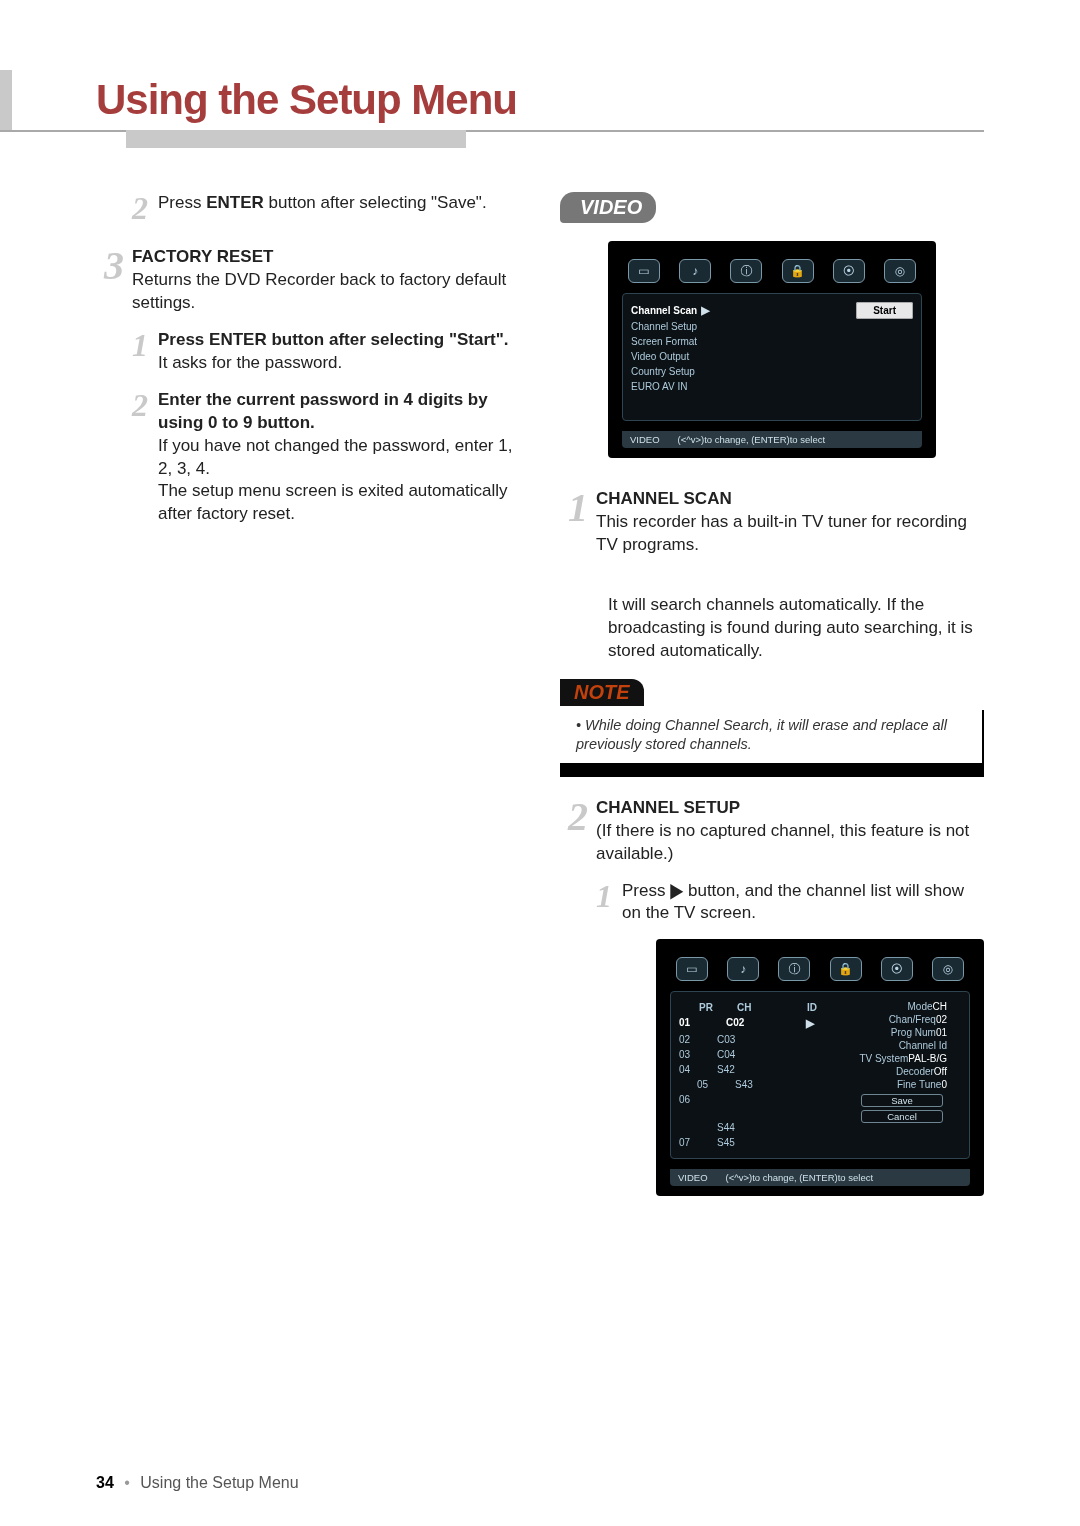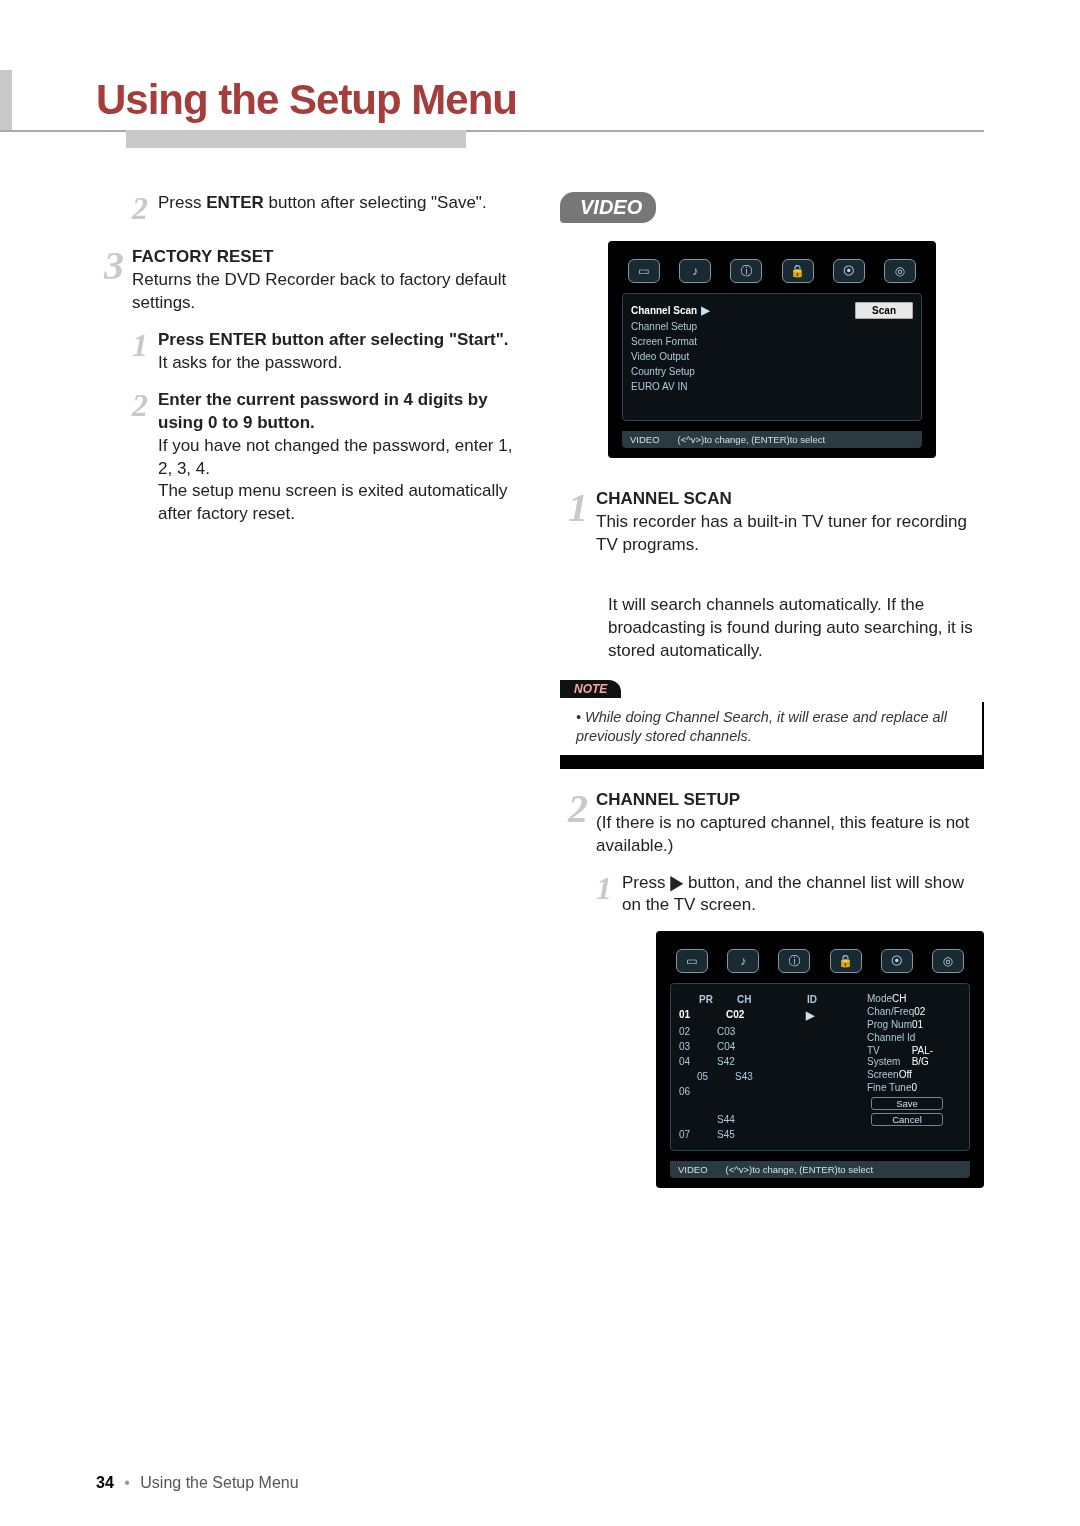--- a/index.html
+++ b/index.html
@@ -11,36 +11,36 @@
   .cols{display:flex;gap:40px;margin-top:60px}
   .col{flex:1;position:relative}
   .bignum{font-family:Georgia,"Times New Roman",serif;font-style:italic;font-weight:700;color:#c9c9c9;font-size:32px;line-height:1;}
   .bignum-lg{font-size:40px}
   .row{display:flex;align-items:flex-start;margin-bottom:14px}
   .numcell{width:36px;flex:0 0 36px;text-align:center}
   .txt{flex:1;font-size:17px;line-height:1.35;color:#222}
   .b{font-weight:700}
   .sub{margin-left:26px}
   .pill{display:inline-block;background:#777;color:#fff;border-radius:14px 14px 14px 4px;font-weight:700;font-style:italic;font-size:20px;padding:4px 14px 4px 20px;margin-bottom:18px}
-  .pill-dark{display:inline-block;background:#111;color:#fca5a5;font-style:italic;font-weight:700;font-size:12px;padding:2px 14px;border-radius:0 12px 0 0}
+  .pill-dark{display:inline-block;background:#111;color:#c2410c;font-style:italic;font-weight:700;font-size:20px;padding:2px 14px;border-radius:0 12px 0 0}
   .notebox{border-right:2px solid #000;border-bottom:14px solid #000;padding:6px 10px 8px 16px;margin:4px 0 20px 0;font-style:italic;font-size:14.5px;line-height:1.35;color:#333}
   
   .tvshot{background:#000;border-radius:4px;padding:18px 14px 10px 14px;color:#bcd7e6;font-family:Arial,sans-serif;font-size:11px;width:300px;margin:0 auto 30px auto}
   .iconrow{display:flex;justify-content:space-between;padding:0 6px 10px 6px}
   .ic{width:30px;height:22px;border:1px solid #7a99a8;border-radius:6px;background:#1a2a33;display:flex;align-items:center;justify-content:center;color:#bcd7e6;font-size:12px}
   .menurow{border:1px solid #2e4450;border-radius:4px;padding:8px 8px;min-height:110px;position:relative;background:#0b1115}
-  .menucols{display:flex;gap:18px}
+  .menucols{display:flex;gap:8px}
   .mlist{flex:1}
   .mitem{padding:2px 0;font-size:10px;color:#aecadb}
   .mitem.sel{color:#fff;font-weight:700}
   .startbtn{background:#e8e8e8;color:#000;font-size:10px;padding:2px 16px;border-radius:2px;border:1px solid #aaa;font-weight:700}
   .footrow{margin-top:10px;background:#2b3a42;border-radius:0 0 4px 4px;padding:3px 8px;font-size:9.5px;color:#cfe0ea;display:flex;gap:18px}
   .tbl .mitem{display:flex;gap:10px}
   .rhs{flex:1;font-size:10px}
-  .rhs .line{display:flex;justify-content:flex-start;padding:1px 14px;color:#aecadb}
+  .rhs .line{display:flex;justify-content:flex-end;padding:1px 14px;color:#aecadb}
   .rhs .btn{display:block;text-align:center;border:1px solid #6e8692;border-radius:3px;margin:3px 18px;font-size:9.5px;color:#cfe0ea}
   .footer{position:absolute;left:96px;bottom:34px;font-size:16px;color:#555}
   .footer .pn{font-weight:700;color:#000;margin-right:6px}
   .footer .dot{color:#999;margin-right:6px}
   .chev{font-size:11px;margin-left:4px;color:#cfe0ea}
   .play{display:inline-block;transform:scaleY(1.2)}
 </style>
 </head>
 <body>
 
@@ -103,21 +103,21 @@
         <div class="menurow">
           <div class="menucols">
             <div class="mlist" id="mlist1">
                 <div class="mitem sel">Channel Scan<span class="chev">▶</span></div>
                 <div class="mitem">Channel Setup</div>
                 <div class="mitem">Screen Format</div>
                 <div class="mitem">Video Output</div>
                 <div class="mitem">Country Setup</div>
                 <div class="mitem">EURO AV IN</div>
               </div>
-            <div style="flex:0 0 auto;padding-top:2px"><span class="startbtn">Scan</span></div>
+            <div style="flex:0 0 auto;padding-top:2px"><span class="startbtn">Start</span></div>
           </div>
         </div>
         <div class="footrow">
           <span>VIDEO</span>
           <span>(&lt;^v&gt;)to change, (ENTER)to select</span>
         </div>
       </div>
 
       <div class="row">
         <div class="numcell"><span class="bignum bignum-lg">1</span></div>
@@ -226,21 +226,21 @@
                 </div>
                 <div class="line">
                   <span>Channel Id</span>
                   <span style="color: rgb(255, 255, 255);"></span>
                 </div>
                 <div class="line">
                   <span>TV System</span>
                   <span style="color: rgb(255, 255, 255);">PAL-B/G</span>
                 </div>
                 <div class="line">
-                  <span>Screen</span>
+                  <span>Decoder</span>
                   <span style="color: rgb(255, 255, 255);">Off</span>
                 </div>
                 <div class="line">
                   <span>Fine Tune</span>
                   <span style="color: rgb(255, 255, 255);">0</span>
                 </div>
                 <span class="btn">Save</span>
                 <span class="btn">Cancel</span>
               </div>
           </div>

